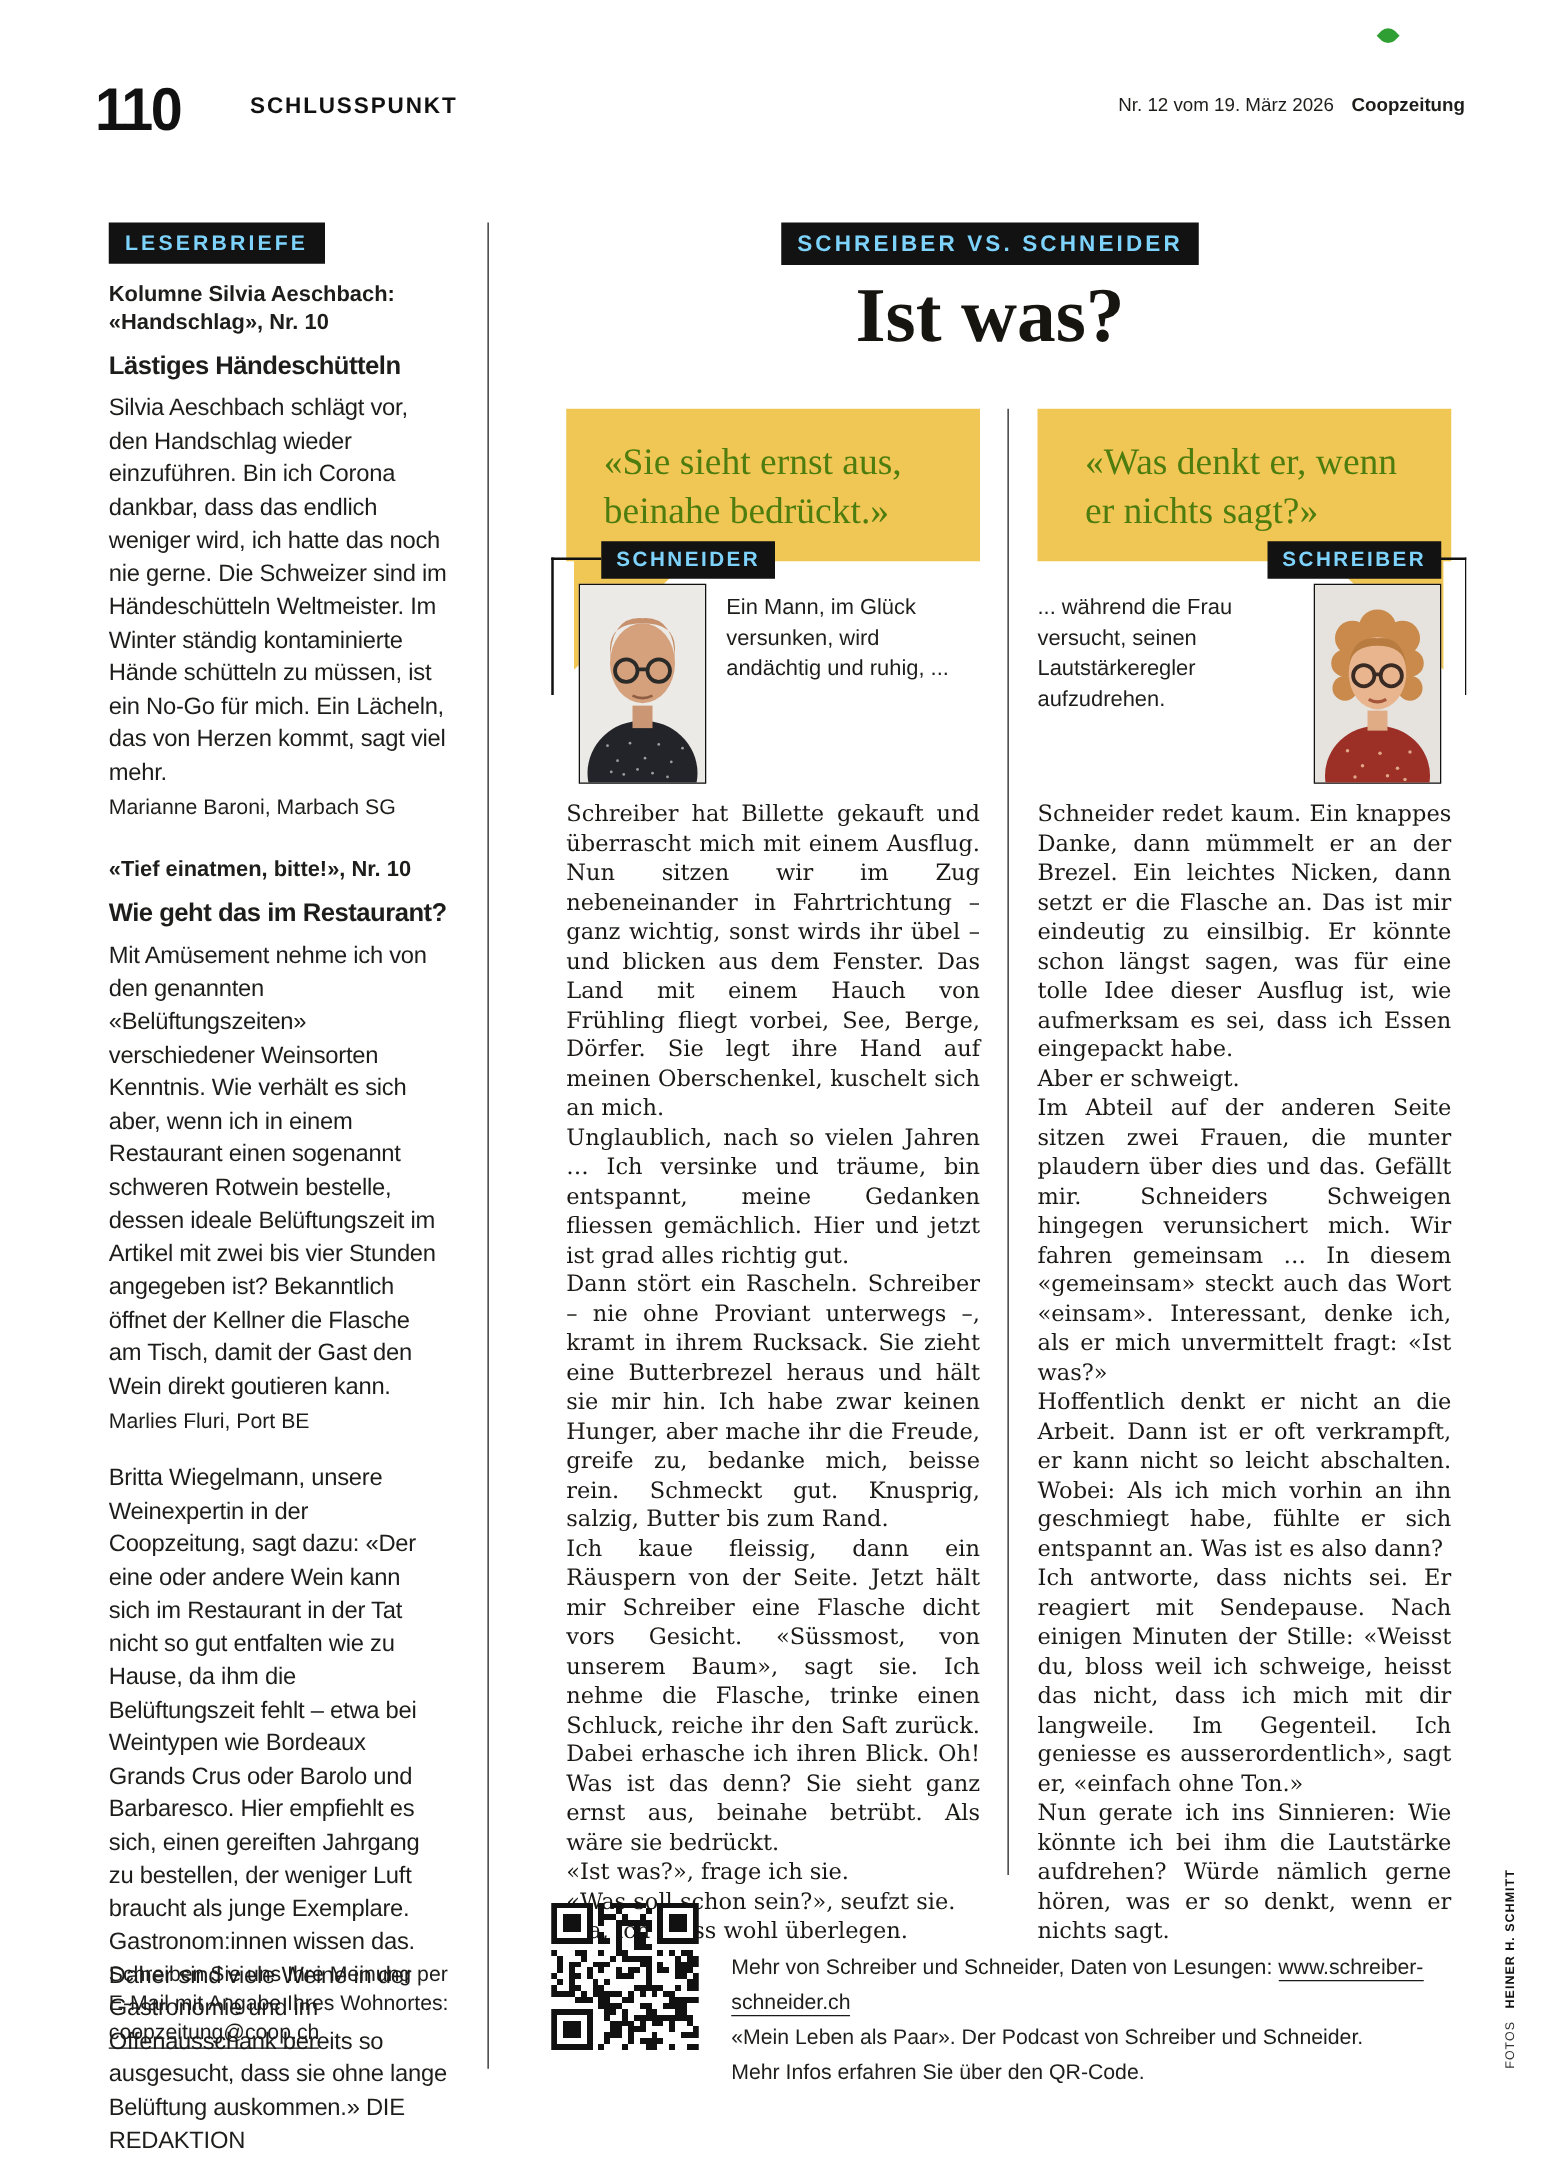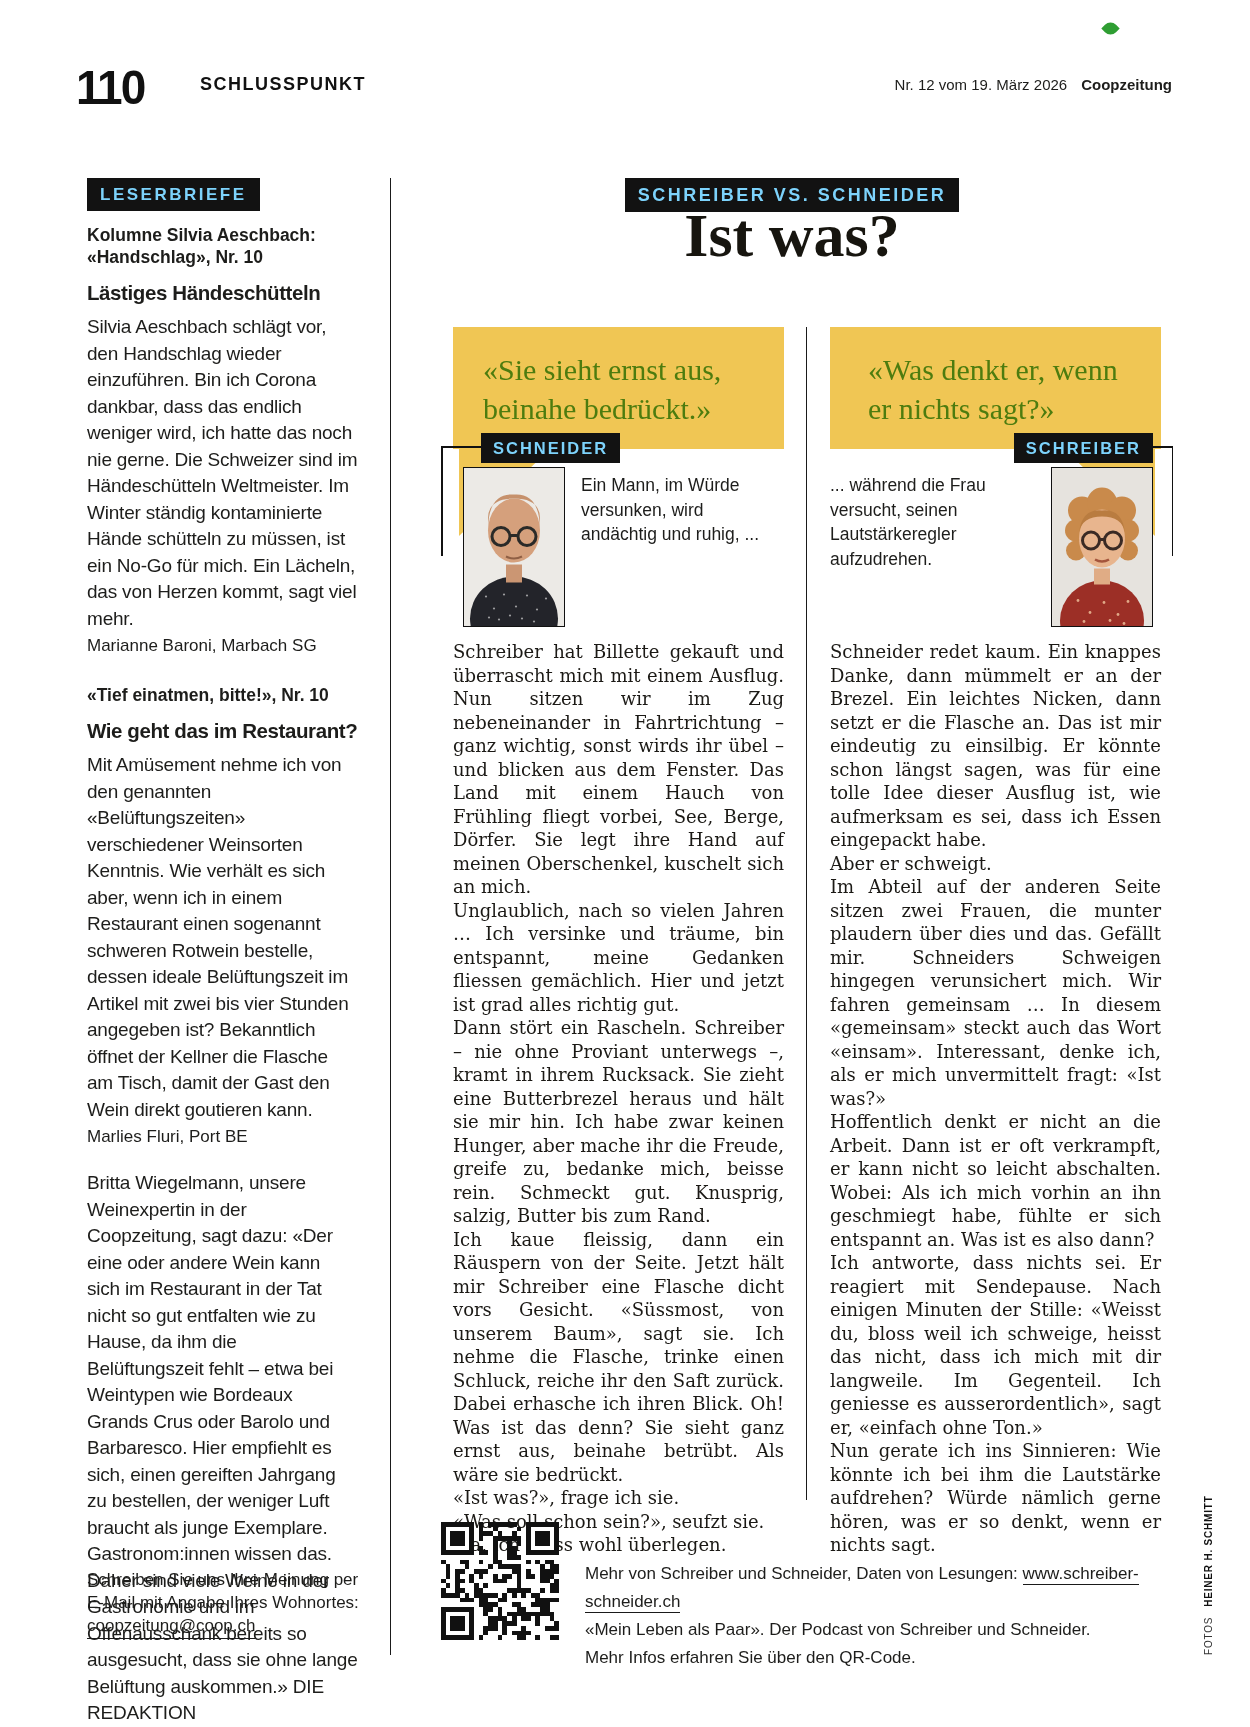--- a/index.html
+++ b/index.html
@@ -30,21 +30,21 @@
   .kicker { font-weight:bold; font-size:17.5px; line-height:22px; white-space:pre-line; margin-bottom:13px; }
   .l-title { font-weight:bold; font-size:20.5px; letter-spacing:-0.4px; margin-bottom:9px; }
   .l-body { font-size:19px; line-height:26.5px; letter-spacing:-0.2px; margin-bottom:3px; }
   .l-sig { font-size:17px; line-height:22px; margin-bottom:27px; }
   .l-reply { font-size:19px; line-height:26.5px; letter-spacing:-0.2px; margin-top:22px; }
   .left-footer { position:absolute; left:87px; top:1568px; width:280px; font-size:17px; line-height:23px; }
   .email-link { display:inline-block; border-bottom:1.5px solid #1a1a1a; padding-bottom:1px; color:#1d1d1b; text-decoration:none; }
   
   .feat-label-row { position:absolute; left:456px; top:178px; width:672px; text-align:center;text-decoration:underline; }
   .feat-label-row .blabel { font-size:18px; letter-spacing:2.5px; }
-  .feat-title { position:absolute; left:456px; top:200px; width:672px; text-align:center;
+  .feat-title { position:absolute; left:456px; top:218px; width:672px; text-align:center;
             font-family:"Liberation Serif", serif; font-size:62px; font-weight:600; color:#17150f; }
   .bubble-group { position:absolute; top:327px; width:331px; height:300px; }
   .bg-left { left:453px; } .bg-right { left:830px; }
   .ybox { position:absolute; left:0; top:0; width:331px; height:122px; background:#f0c654; }
   .ytail { position:absolute; top:121px; width:92px; height:88px; background:#f0c654; }
   .ytail-l { left:6px; clip-path:polygon(0 0, 100% 0, 0 100%); }
   .ytail-r { right:6px; clip-path:polygon(0 0, 100% 0, 100% 100%); }
   .quote { position:absolute; left:0; top:0; width:315px; padding:23px 14px 0 30px;
            font-family:"Liberation Serif", serif; font-size:30px; line-height:39px; color:#4d7c0f; }
   .bg-right .quote { padding-left:38px; }
@@ -136,21 +136,21 @@
       </g>
       <rect x="42" y="96" width="16" height="18" fill="#cb9673"></rect>
       <ellipse cx="50" cy="62" rx="26" ry="32" fill="#d5a07c"></ellipse>
       <path d="M24 62 Q24 24 50 26 Q76 24 76 62 L76 50 Q76 30 50 30 Q24 30 24 50 Z" fill="#c6916c"></path>
       <circle cx="37" cy="68" r="9" fill="none" stroke="#2a2a28" stroke-width="3"></circle>
       <circle cx="63" cy="68" r="9" fill="none" stroke="#2a2a28" stroke-width="3"></circle>
       <line x1="46" y1="67" x2="54" y2="67" stroke="#2a2a28" stroke-width="3"></line>
       <path d="M42 88 Q50 92 58 88" fill="none" stroke="#8f5f44" stroke-width="2"></path>
     </svg>
   </div>
-  <div class="caption">Ein Mann, im Würde versunken, wird andächtig und ruhig, ...</div>
+  <div class="caption">Ein Mann, im Glück versunken, wird andächtig und ruhig, ...</div>
 </div>
 
 <div class="bubble-group bg-right">
   <div class="ybox"></div>
   <div class="ytail ytail-r"></div>
   <div class="quote">«Was denkt er, wenn er nichts sagt?»</div>
   <div class="bracket" style="right:-12px; top:119px; width:40px; height:1.5px;"></div>
   <div class="bracket" style="right:-12px; top:119px; width:1.5px; height:110px;"></div>
   <div class="speaker"><span class="blabel">SCHREIBER</span></div>
   <div class="portrait">

